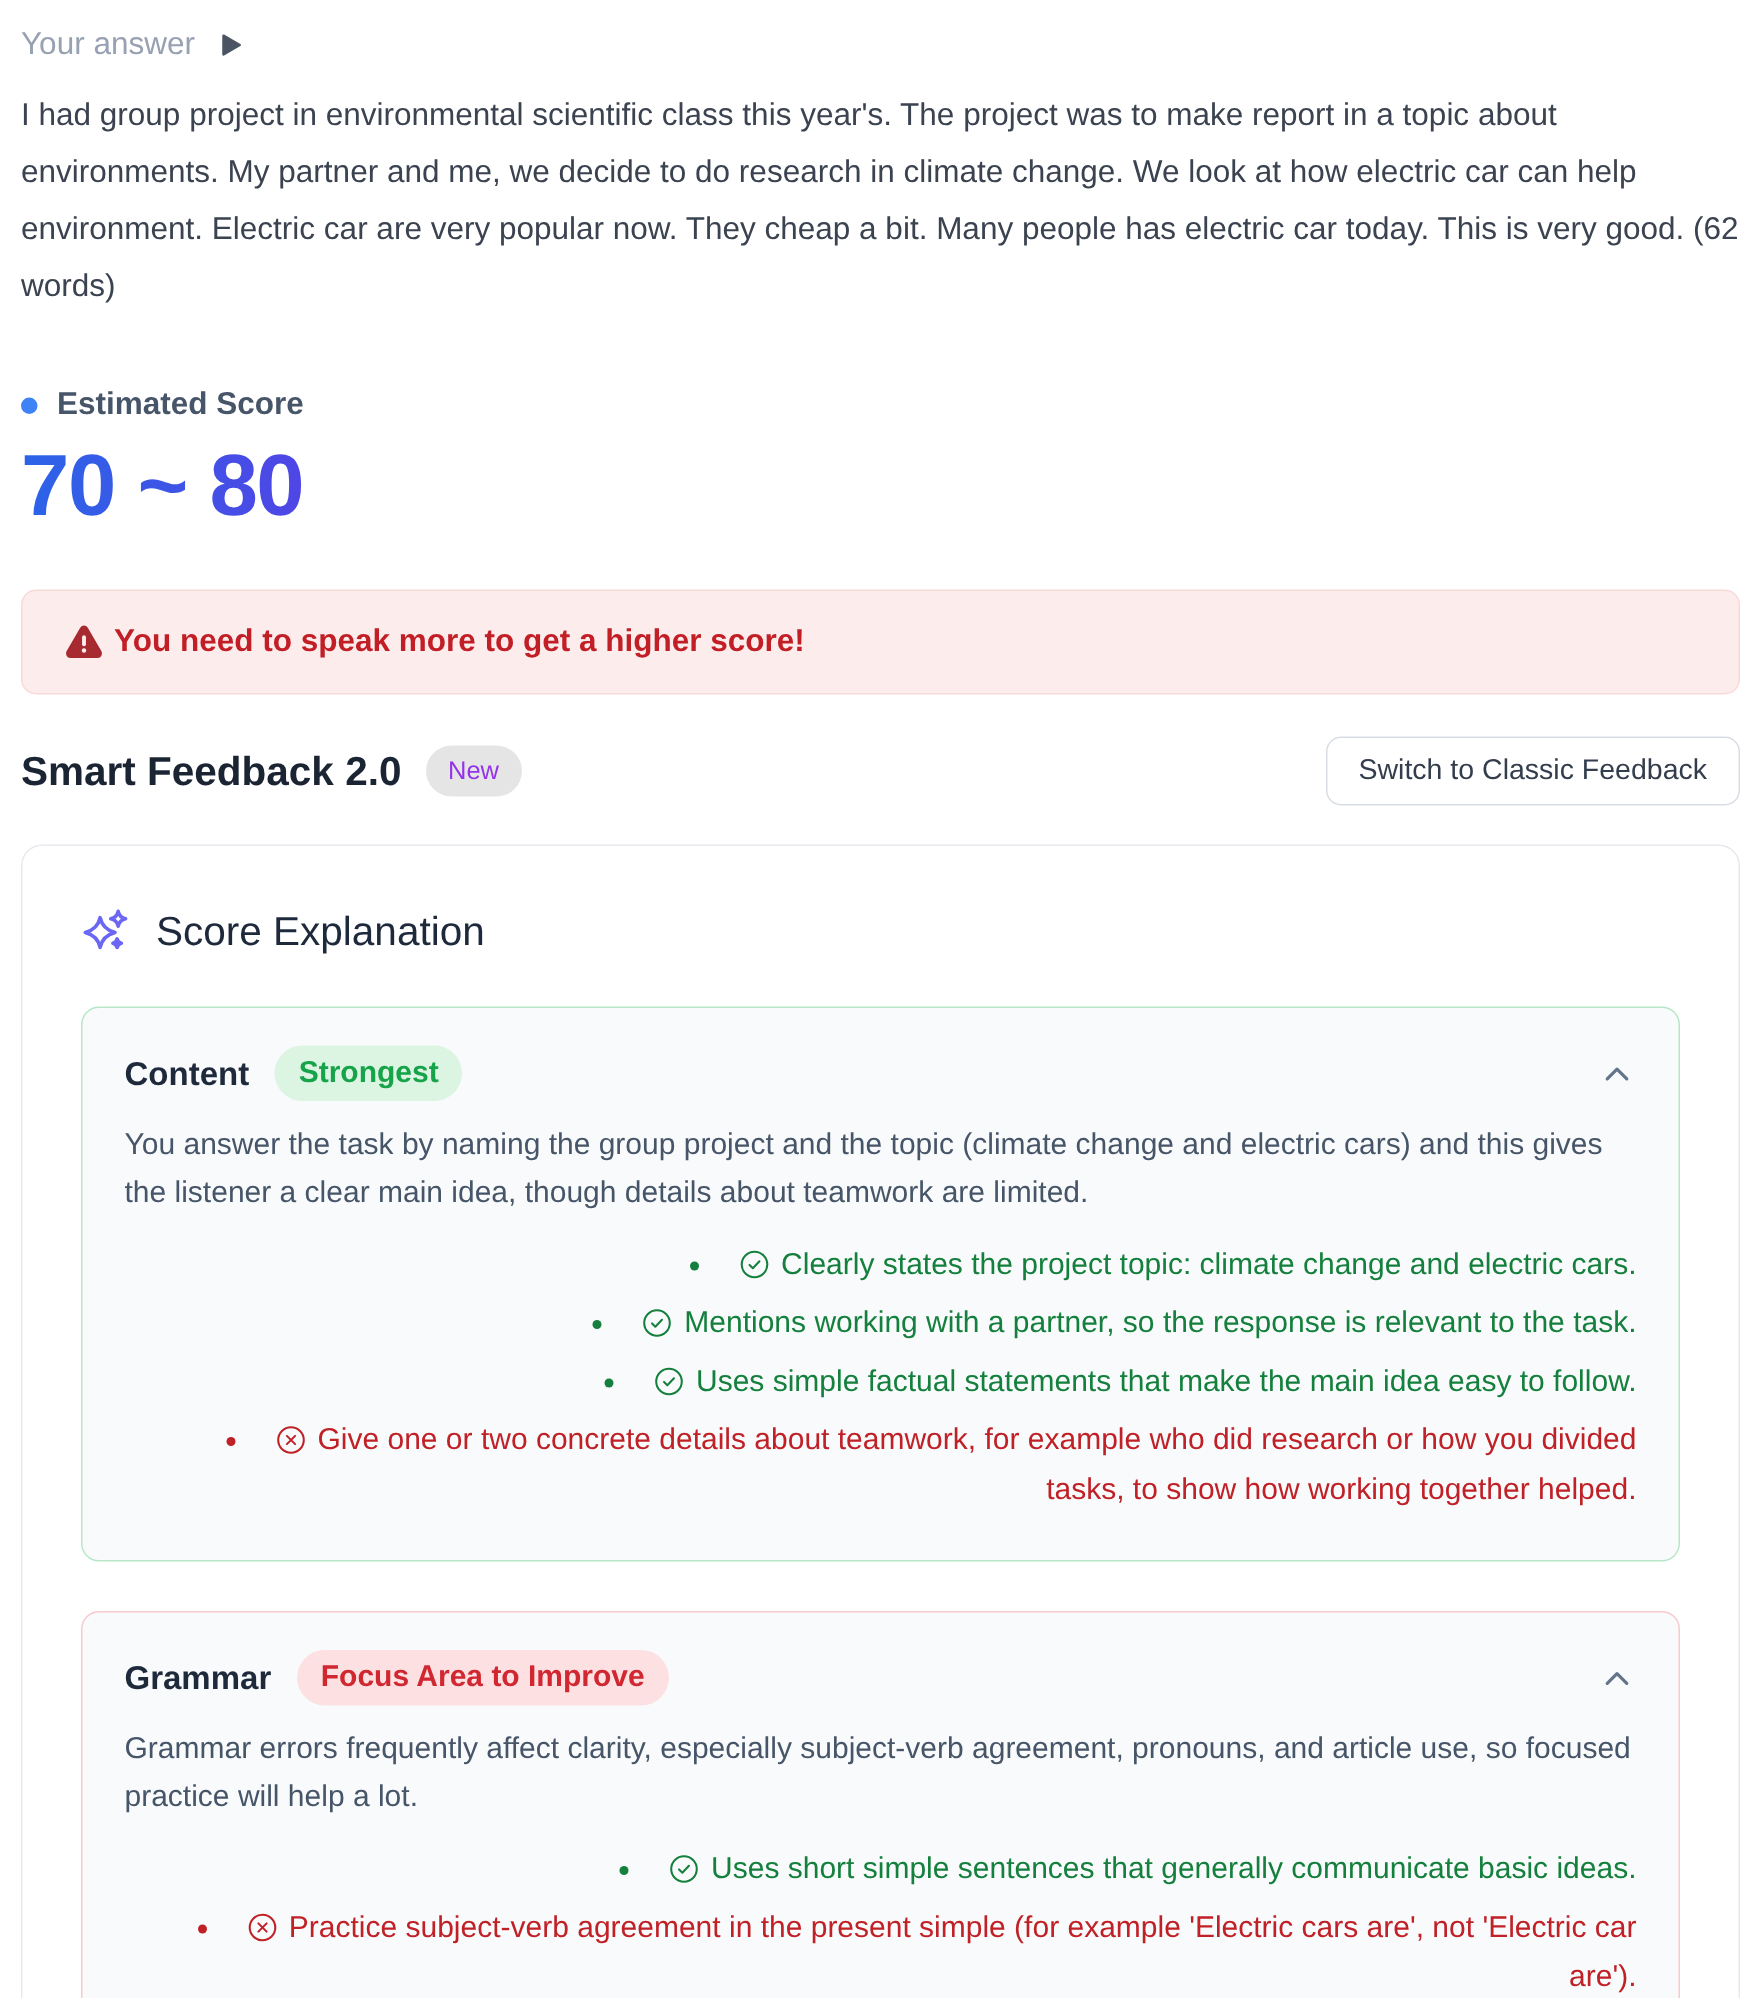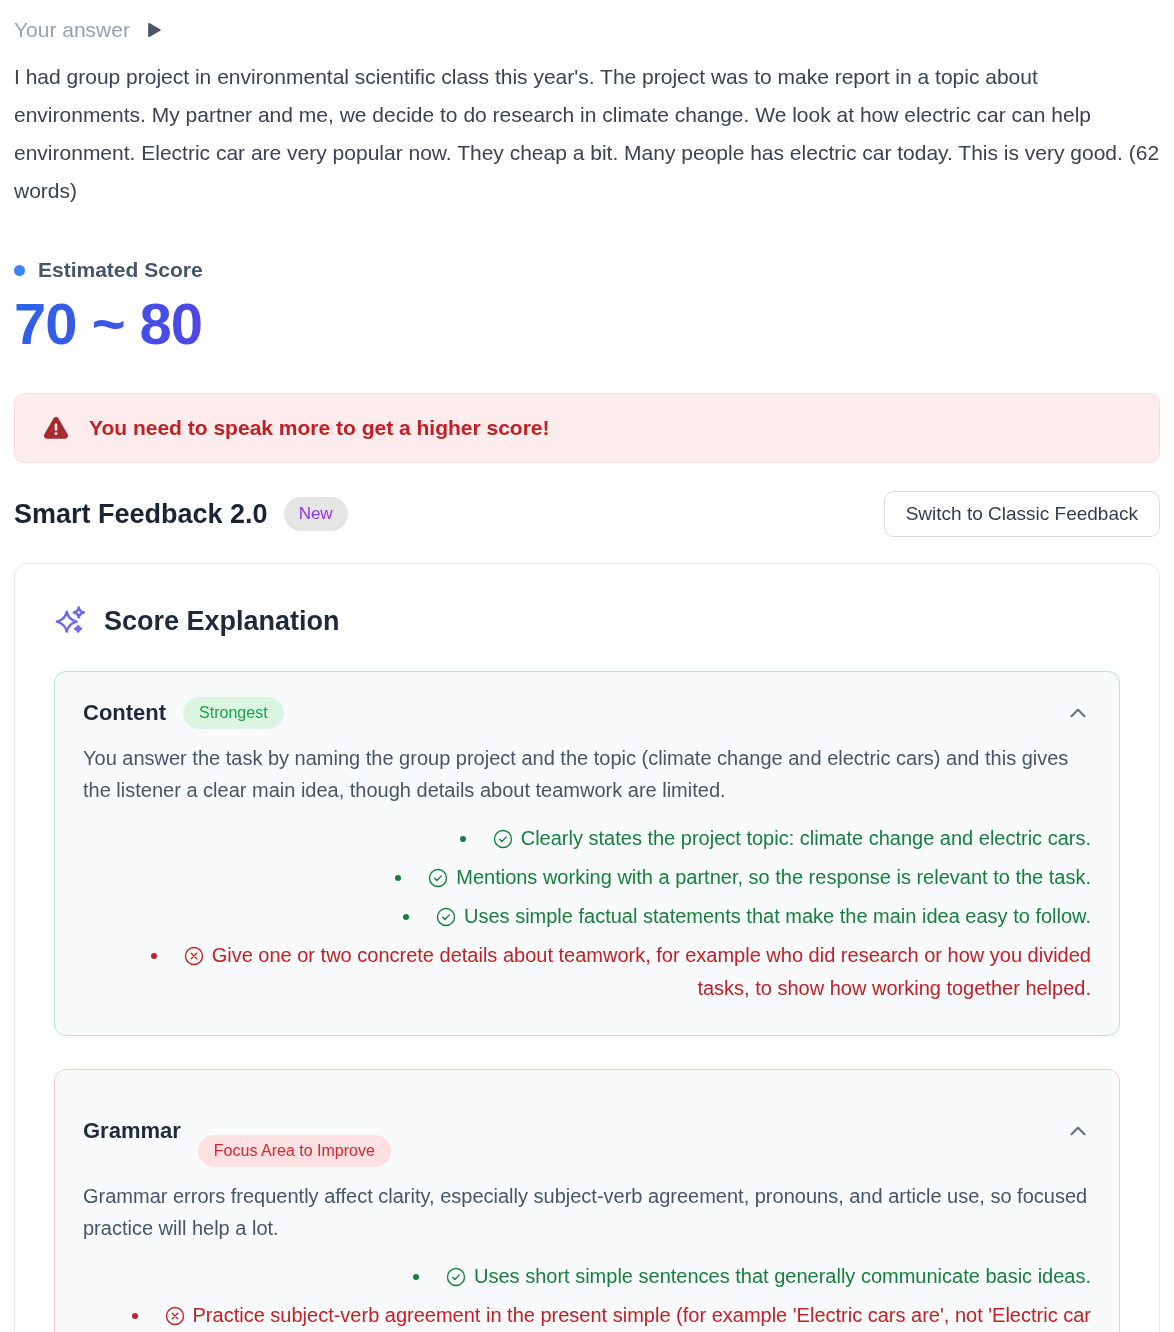--- a/index.html
+++ b/index.html
@@ -25,21 +25,21 @@
     margin-top: 8px; font-size: 58px; font-weight: 800; letter-spacing: -1px;
     background: linear-gradient(90deg, #2b64e8 0%, #4f46e5 100%);
     -webkit-background-clip: text; background-clip: text; color: transparent;
     display: inline-block;
   }
 
   
   .alert {
     margin-top: 36px; background: #fdecec; border: 1px solid #f9dada;
     border-radius: 10px; padding: 21px 28px;
-    display: flex; align-items: center; gap: 20px;
+    display: flex; align-items: center; gap: 7px;
   }
   .alert-icon { width: 26px; height: 26px; flex: 0 0 auto; }
   .alert-text { font-size: 21px; font-weight: 700; color: #c21e26; }
 
   
   .feedback-row { margin-top: 28px; display: flex; align-items: center; }
   .feedback-title-wrap { display: flex; align-items: center; gap: 16px; flex: 1; }
   .feedback-title { font-size: 27px; font-weight: 700; color: #1b2433; }
   .new-badge {
     background: #e5e5e5; color: #9333ea; font-size: 17px; font-weight: 500;
@@ -51,34 +51,34 @@
     font-family: inherit;
   }
 
   
   .outer-card {
     margin-top: 26px; border: 1px solid #e7e9ee; border-radius: 14px;
     padding: 40px 39px 40px 39px; background: #ffffff;
   }
   .se-header { display: flex; align-items: center; gap: 16px; }
   .sparkles-icon { width: 34px; height: 34px; }
-  .se-title { font-size: 27px; font-weight: 700; color: #1e293b; }
+  .se-title { font-size: 27px; font-weight: 400; color: #1e293b; }
 
   
   .section-card {
     margin-top: 33px; border-radius: 12px; background: #f8fafb;
     padding: 25px 28px 24px 28px;
   }
   .section-card.positive { border: 1px solid #b7e7c8; }
   .section-card.negative { border: 1px solid #f8c9cd; padding-bottom: 60px; }
   .sec-header { display: flex; align-items: center; gap: 17px; }
   .sec-title { font-size: 22px; font-weight: 600; color: #1e293b; }
-  .sec-badge { font-size: 16px; font-weight: 400; padding: 7px 16px; border-radius: 999px; }
+  .sec-badge { font-size: 20px; font-weight: 700; padding: 7px 16px; border-radius: 999px; }
   .sec-badge.positive { background: #dcf5e3; color: #17a34a; }
-  .sec-badge.negative { background: #fde1e2; color: #d02730; margin-top: 40px; }
+  .sec-badge.negative { background: #fde1e2; color: #d02730; }
   .sec-chevron { margin-left: auto; width: 26px; height: 26px; cursor: pointer; }
   .sec-summary { margin-top: 13px; font-size: 20px; line-height: 32px; color: #475569; }
   .sec-bullets { margin-top: 16px; padding-left: 31px; list-style-position: inside; text-align: right; }
   .sec-bullets li { font-size: 20px; line-height: 33px; margin-bottom: 6px; }
   .sec-bullets li.good { color: #15803d; }
   .sec-bullets li.bad  { color: #c02127; }
   .li-icon { width: 22px; height: 22px; vertical-align: -4.5px; margin: 0 7px 0 5px; display: inline-block; }
 </style>
 </head>
 <body>

